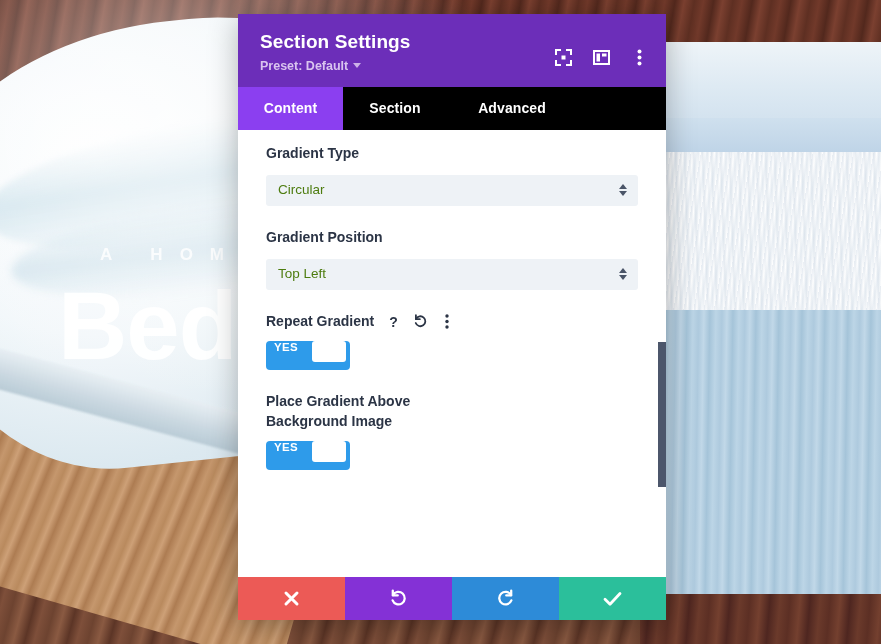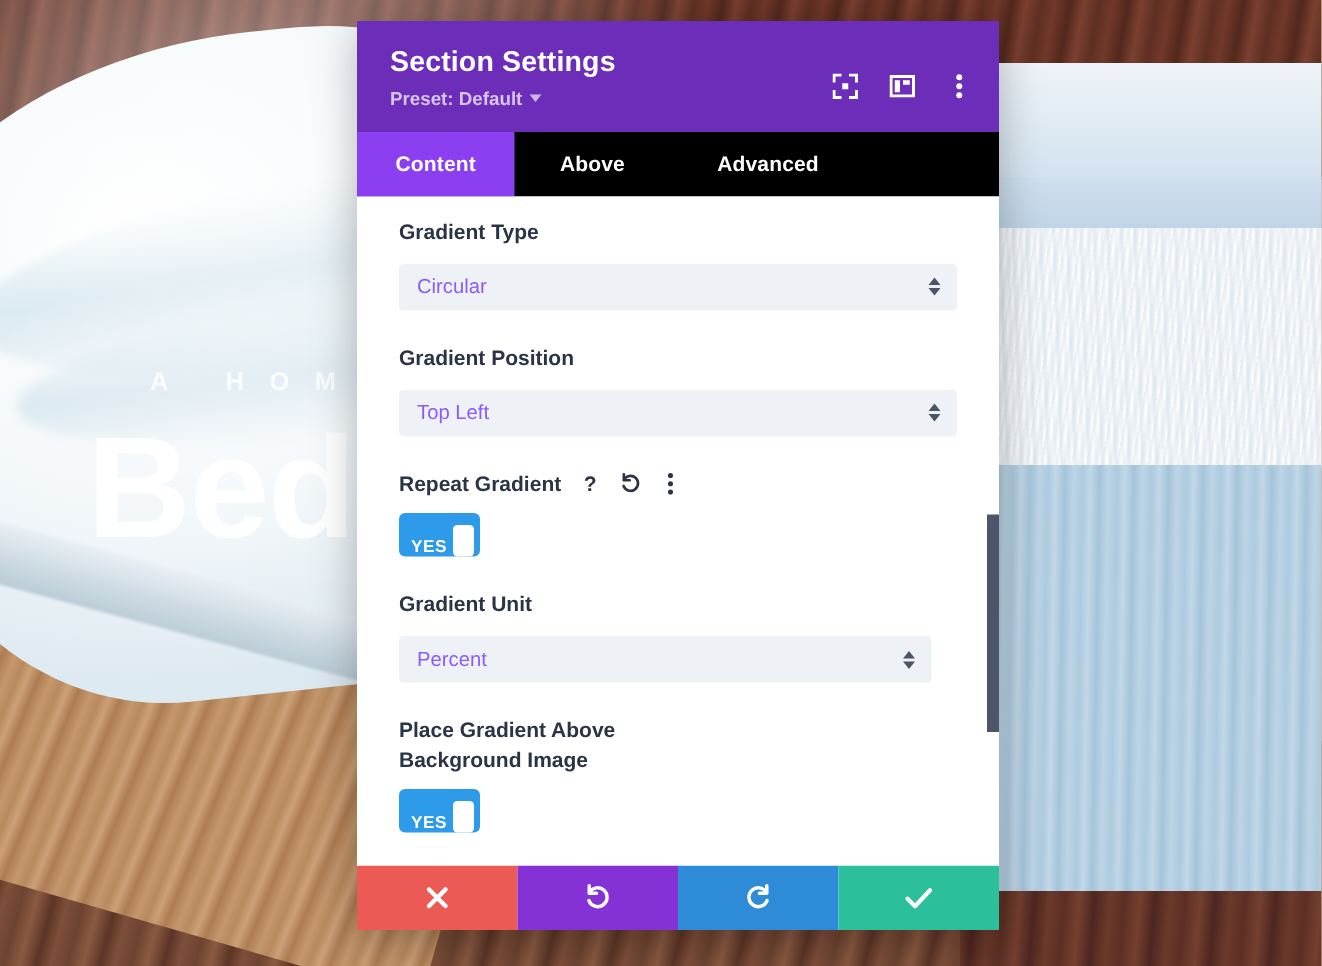--- a/index.html
+++ b/index.html
@@ -288,21 +288,21 @@
     height: 31px;
     background: #eef2f6;
     border-radius: 3px;
     display: flex;
     align-items: center;
     padding: 0 28px 0 12px;
     cursor: pointer;
   }
   .select-box.narrow { width: 355px; }
   .select-value {
-    color: #8b5cf6;
+    color: #4d7c0f;
     font-size: 13.5px;
     line-height: 1;
   }
   .select-arrows {
     position: absolute;
     right: 11px;
     top: 50%;
     transform: translateY(-50%);
     display: flex;
     flex-direction: column;
@@ -330,26 +330,26 @@
     height: 16px;
     display: flex;
     align-items: center;
     justify-content: center;
     color: #2b3445;
     cursor: pointer;
   }
   .row-icon svg { display: block; }
 
   .toggle {
-    width: 54px;
+    width: 84px;
     height: 29px;
     background: #2e9bea;
     border-radius: 4px;
     display: flex;
-    align-items: flex-end;
+    align-items: flex-start;
     padding: 0 4px;
     gap: 4px;
     cursor: pointer;
   }
   .toggle-text {
     color: #ffffff;
     font-size: 11.5px;
     font-weight: 700;
     letter-spacing: .3px;
     padding-left: 4px;
@@ -459,21 +459,21 @@
           <circle cx="2.5" cy="2.5" r="2" fill="#fff"></circle>
           <circle cx="2.5" cy="8.5" r="2" fill="#fff"></circle>
           <circle cx="2.5" cy="14.5" r="2" fill="#fff"></circle>
         </svg>
       </div>
     </div>
   </div>
 
   <div class="modal-tabs">
     <div class="tab tab-content">Content</div>
-    <div class="tab tab-design">Above</div>
+    <div class="tab tab-design">Section</div>
     <div class="tab tab-advanced">Advanced</div>
   </div>
 
   <div class="modal-body">
 
     <div class="field">
       <div class="field-label">Gradient Type</div>
       <div class="select-box">
         <span class="select-value">Circular</span>
         <span class="select-arrows">
@@ -515,30 +515,20 @@
             <circle cx="2" cy="13" r="1.7" fill="#2b3445"></circle>
           </svg>
         </div>
       </div>
       <div class="toggle">
         <span class="toggle-text">YES</span>
         <span class="toggle-knob"></span>
       </div>
     </div>
 
-    <div class="field">
-      <div class="field-label">Gradient Unit</div>
-      <div class="select-box narrow">
-        <span class="select-value">Percent</span>
-        <span class="select-arrows">
-          <span class="arrow-up"></span>
-            <span class="arrow-dn"></span>
-        </span>
-      </div>
-    </div>
 
     <div class="field field-stack">
       <div class="field-label" style="max-width:185px">Place Gradient Above Background Image</div>
       <div class="toggle">
         <span class="toggle-text">YES</span>
         <span class="toggle-knob"></span>
       </div>
     </div>
 
     <div class="modal-scrollbar">

